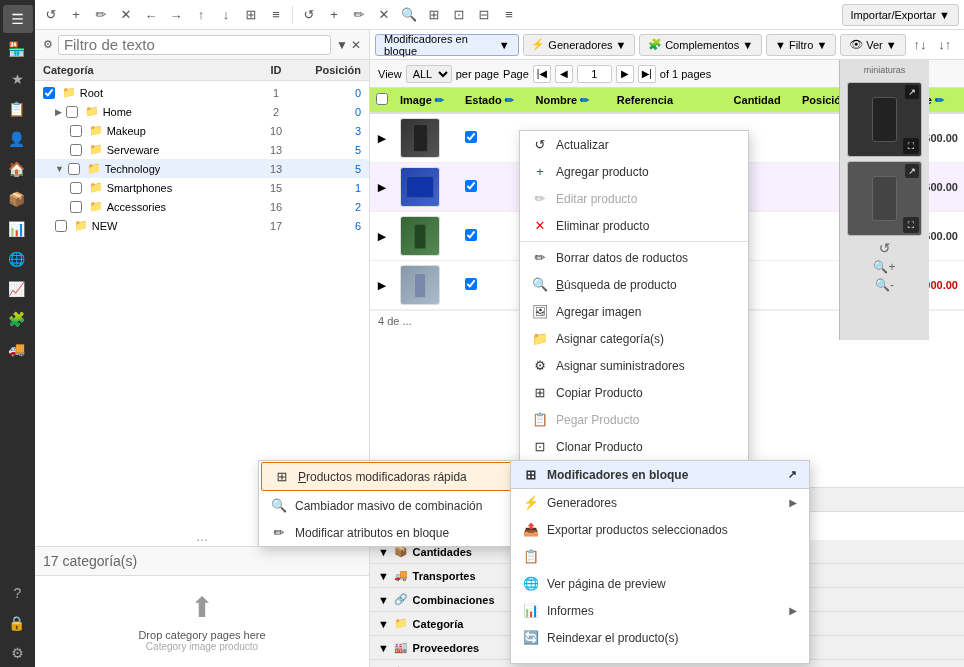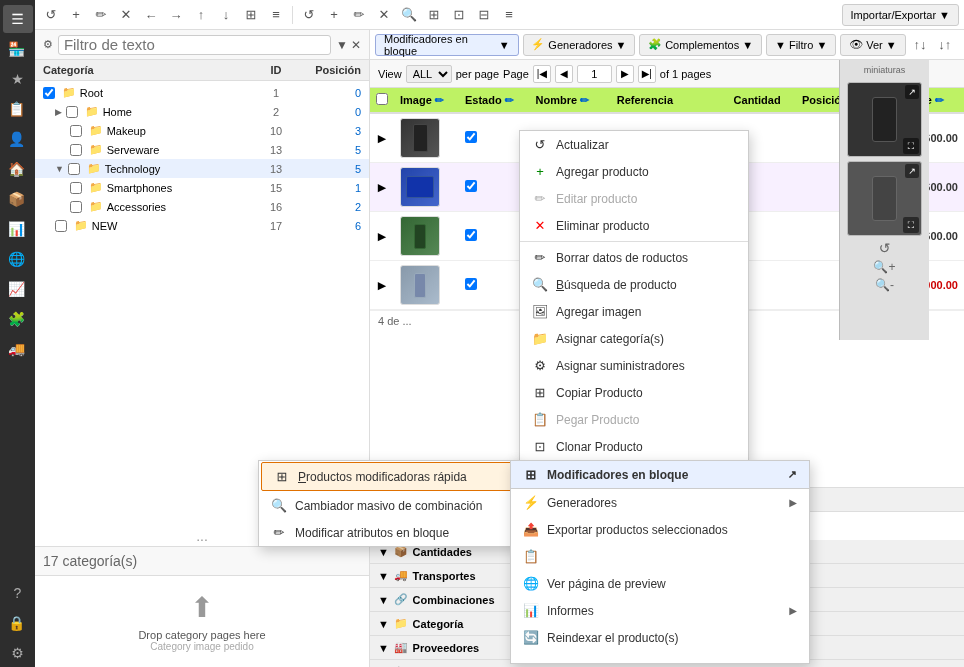--- a/index.html
+++ b/index.html
@@ -508,21 +508,21 @@
       </div>
 
       <div class="cat-footer-dots">...</div>
       <div class="cat-footer">
         <span>17 categoría(s)</span>
       </div>
 
       <div class="drop-zone">
         <div class="drop-icon">⬆</div>
         <div class="drop-text">Drop category pages here</div>
-        <div class="drop-sub">Category image pedido</div>
+        <div class="drop-sub">Category image producto</div>
       </div>
     </div>
 
     <div class="right-panel">
 
       <div class="right-toolbar">
         <div class="btn-toolbar" style="background:#e8f0ff; border-color:#99aadd;">
           <span>Modificadores en bloque</span>
           <span>▼</span>
         </div>

